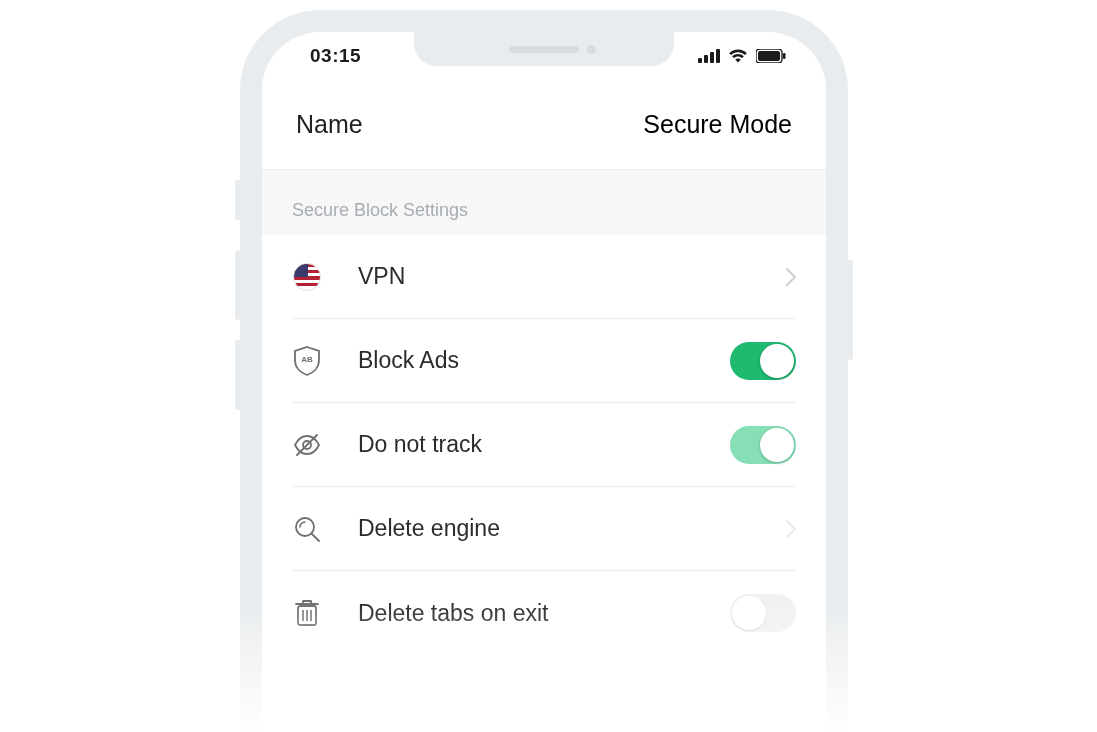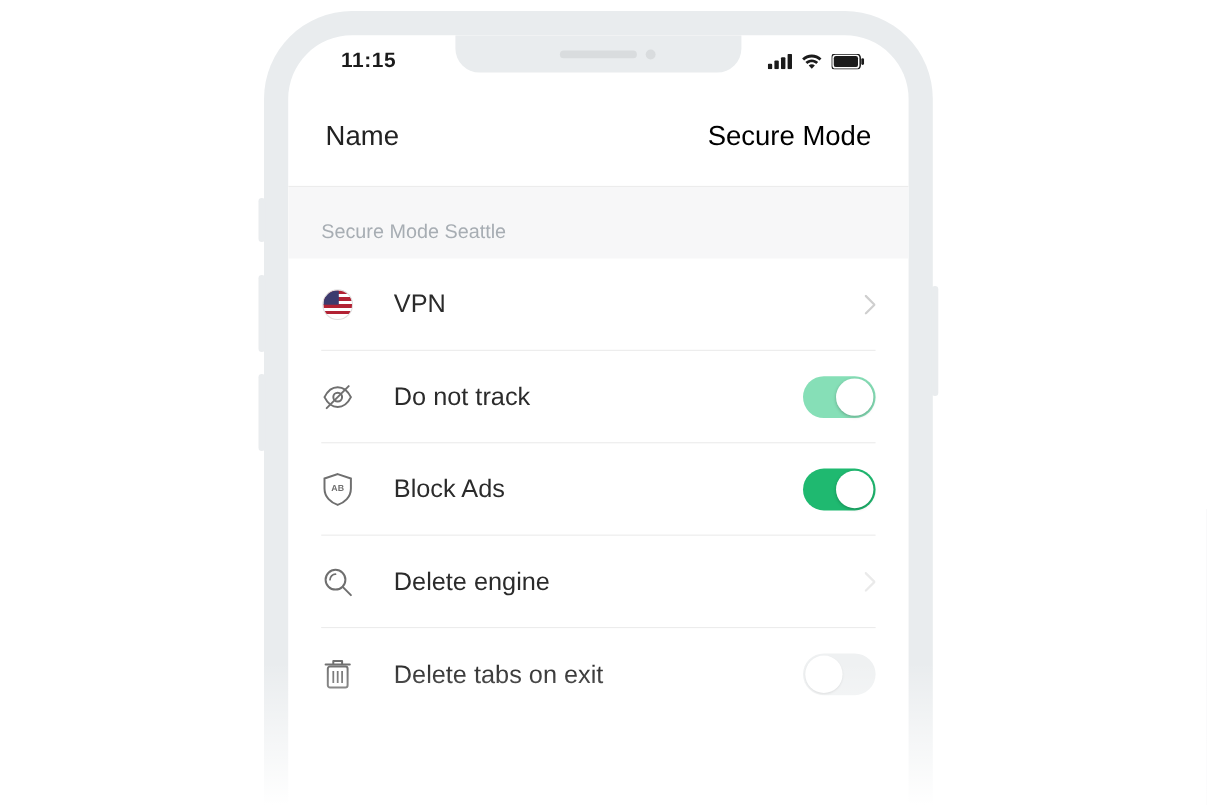--- a/index.html
+++ b/index.html
@@ -200,21 +200,21 @@
   <div class="side-btn side-right"></div>
 
   <div class="screen">
 
     <div class="notch">
       <div class="speaker"></div>
       <div class="camera"></div>
     </div>
 
     <div class="statusbar">
-      <span class="status-time">11:15</span>
+      <span class="status-time">03:15</span>
       <span class="status-icons">
         <svg width="22" height="14" viewBox="0 0 22 14">
           <rect x="0" y="9" width="4" height="5" rx="1" fill="#1b1b1b"></rect>
           <rect x="6" y="6" width="4" height="8" rx="1" fill="#1b1b1b"></rect>
           <rect x="12" y="3" width="4" height="11" rx="1" fill="#1b1b1b"></rect>
           <rect x="18" y="0" width="4" height="14" rx="1" fill="#1b1b1b"></rect>
         </svg>
         <svg width="20" height="14" viewBox="0 0 20 14">
           <path d="M10 13.5 L7.2 10.5 C8 9.8 8.9 9.4 10 9.4 C11.1 9.4 12 9.8 12.8 10.5 Z" fill="#1b1b1b"></path>
           <path d="M4.2 7.3 C5.8 5.8 7.8 5 10 5 C12.2 5 14.2 5.8 15.8 7.3 L14 9.2 C12.9 8.2 11.5 7.6 10 7.6 C8.5 7.6 7.1 8.2 6 9.2 Z" fill="#1b1b1b"></path>
@@ -226,60 +226,60 @@
           <rect x="27" y="4" width="2.5" height="6" rx="1.2" fill="#1b1b1b"></rect>
         </svg>
       </span>
     </div>
 
     <div class="name-row">
       <span class="name-label">Name</span>
       <span class="name-value">Secure Mode</span>
     </div>
 
-    <div class="section-header">Secure Mode Seattle</div>
+    <div class="section-header">Secure Block Settings</div>
 
     <div class="list">
 
       <div class="row">
         <span class="row-icon">
             <span class="flag"></span>
           </span>
         <span class="row-label">VPN</span>
         <span class="row-spacer"></span>
         <svg class="chevron" width="10" height="18" viewBox="0 0 10 18">
             <path d="M1 1 L9 9 L1 17" stroke="currentColor" stroke-width="2" fill="none" stroke-linecap="round" stroke-linejoin="round"></path>
           </svg>
+      </div>
+
+      <div class="row">
+        <span class="row-icon">
+          <svg width="28" height="30" viewBox="0 0 28 30">
+            <path d="M14 1 L26 5 V14 C26 22 20 27 14 29 C8 27 2 22 2 14 V5 Z" fill="none" stroke="#6f6f6f" stroke-width="1.8"></path>
+            <text x="14" y="16" text-anchor="middle" font-size="8" font-weight="700" fill="#6f6f6f" font-family="Arial">AB</text>
+          </svg>
+        </span>
+        <span class="row-label">Block Ads</span>
+        <span class="row-spacer"></span>
+        <span class="toggle on strong">
+            <span class="knob"></span>
+          </span>
       </div>
 
       <div class="row">
         <span class="row-icon">
           <svg width="30" height="30" viewBox="0 0 30 30">
             <path d="M3 15 C6 9 10 6 15 6 C20 6 24 9 27 15 C24 21 20 24 15 24 C10 24 6 21 3 15 Z" fill="none" stroke="#6f6f6f" stroke-width="1.8"></path>
             <circle cx="15" cy="15" r="4" fill="none" stroke="#6f6f6f" stroke-width="1.8"></circle>
             <line x1="5" y1="25" x2="25" y2="5" stroke="#6f6f6f" stroke-width="1.8" stroke-linecap="round"></line>
           </svg>
         </span>
         <span class="row-label">Do not track</span>
         <span class="row-spacer"></span>
         <span class="toggle on weak">
-            <span class="knob"></span>
-          </span>
-      </div>
-
-      <div class="row">
-        <span class="row-icon">
-          <svg width="28" height="30" viewBox="0 0 28 30">
-            <path d="M14 1 L26 5 V14 C26 22 20 27 14 29 C8 27 2 22 2 14 V5 Z" fill="none" stroke="#6f6f6f" stroke-width="1.8"></path>
-            <text x="14" y="16" text-anchor="middle" font-size="8" font-weight="700" fill="#6f6f6f" font-family="Arial">AB</text>
-          </svg>
-        </span>
-        <span class="row-label">Block Ads</span>
-        <span class="row-spacer"></span>
-        <span class="toggle on strong">
             <span class="knob"></span>
           </span>
       </div>
 
       <div class="row">
         <span class="row-icon">
           <svg width="28" height="28" viewBox="0 0 28 28">
             <circle cx="12" cy="12" r="9" fill="none" stroke="#6f6f6f" stroke-width="1.8"></circle>
             <line x1="19" y1="19" x2="26" y2="26" stroke="#6f6f6f" stroke-width="1.8" stroke-linecap="round"></line>
             <path d="M7 12 A5 5 0 0 1 12 7" fill="none" stroke="#6f6f6f" stroke-width="1.6" stroke-linecap="round"></path>

